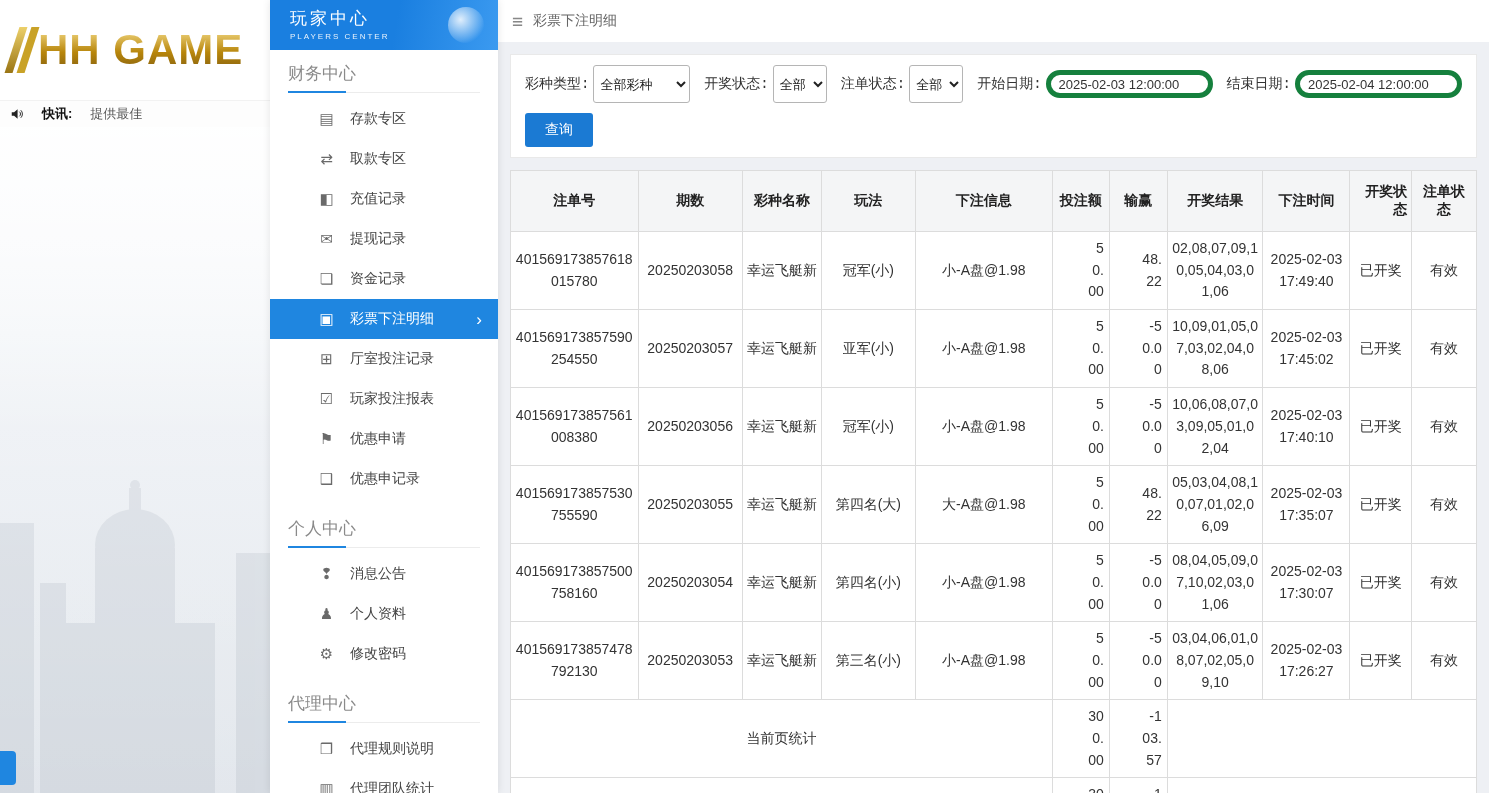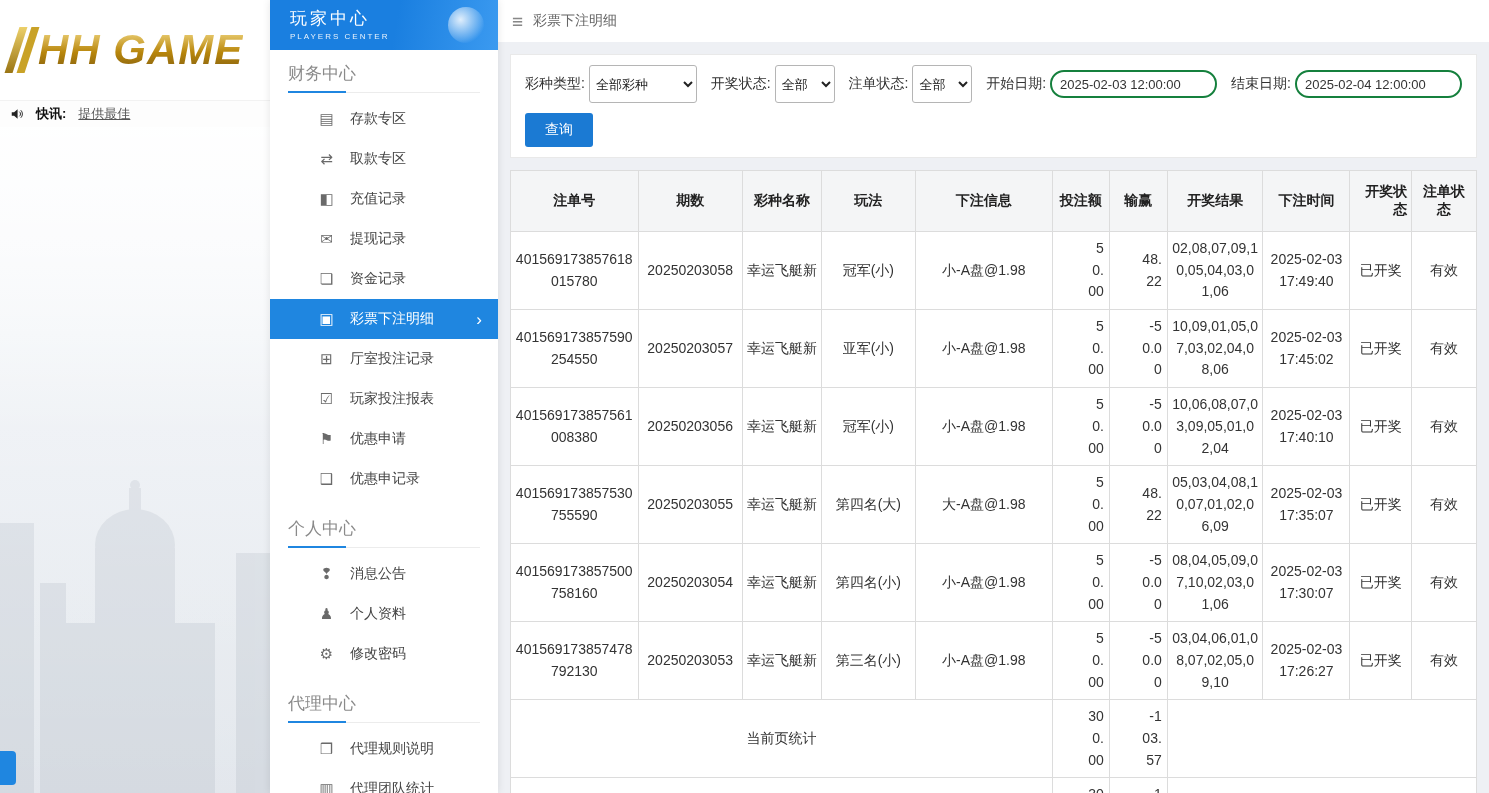--- a/index.html
+++ b/index.html
@@ -6,27 +6,27 @@
   html, body { width: 1489px; height: 793px; overflow: hidden; }
   body {
     font-family: "Liberation Sans", "DejaVu Sans", sans-serif;
     display: flex; background: #eef0f4; font-size: 14px; color: #333;
   }
 
   
   .left-panel { position: relative; width: 270px; flex: 0 0 270px; height: 100%; background: #fff; overflow: hidden; }
   .logo-area { height: 100px; display: flex; align-items: center; padding-left: 8px; background: #fff; }
   .logo-bars { display: inline-block; width: 8px; height: 46px; background: linear-gradient(180deg,#ecd06a,#9a7514); transform: skewX(-18deg); margin: 0 18px 0 4px; box-shadow: 12px 0 0 #c9a227; }
-  .logo-text { font-size: 42px; font-weight: bold; font-style: italic; letter-spacing: 1px; white-space: nowrap; color: #c9a227; }
+  .logo-text { font-size: 42px; font-weight: bold; letter-spacing: 1px; white-space: nowrap; color: #c9a227; }
   @supports (-webkit-background-clip: text) {
     .logo-text { background: linear-gradient(180deg,#eed27a 10%,#b8860b 55%,#8a6410 90%); -webkit-background-clip: text; background-clip: text; color: transparent; }
   }
-  .ticker { height: 27px; display: flex; align-items: center; gap: 12px; padding: 0 10px; background: #fdfdfd; border-top: 1px solid #f2f2f2; white-space: nowrap; overflow: hidden; }
+  .ticker { height: 27px; display: flex; align-items: center; gap: 18px; padding: 0 10px; background: #fdfdfd; border-top: 1px solid #f2f2f2; white-space: nowrap; overflow: hidden; }
   .ticker-label { font-weight: bold; color: #111; font-size: 13px; }
-  .ticker-text { color: #555; font-size: 13px; text-decoration: underline; }
+  .ticker-text { color: #555; font-size: 13px; }
   .city-art { position: absolute; top: 127px; left: 0; right: 0; bottom: 0; background: linear-gradient(180deg,#f8fafc 0%,#e9edf2 45%,#dfe4ea 100%); }
   .city-art svg { position: absolute; bottom: 0; left: 0; }
   .veil { position: absolute; inset: 0; background: linear-gradient(180deg,rgba(255,255,255,.92),rgba(255,255,255,.3) 45%,rgba(255,255,255,.12)); }
   .floating-widget { position: absolute; left: 0; bottom: 8px; width: 16px; height: 34px; background: #1f86e0; border-radius: 0 4px 4px 0; cursor: pointer; }
 
   
   .sidebar { width: 228px; flex: 0 0 228px; height: 100%; background: #fff; overflow: hidden; box-shadow: 0 0 8px rgba(0,0,0,.10); position: relative; z-index: 2; }
   .sidebar-header { height: 50px; background: linear-gradient(100deg,#1a7fe0 55%,#3b9af0); color: #fff; padding: 7px 0 0 20px; position: relative; overflow: hidden; }
   .sh-title { font-size: 17px; font-weight: normal; letter-spacing: 3px; }
   .sh-sub { font-size: 8px; letter-spacing: 2px; opacity: .9; margin-top: 2px; }
@@ -42,26 +42,26 @@
   .mi-chevron { position: absolute; right: 16px; font-size: 17px; color: #fff; line-height: 1; }
 
   
   .main { flex: 1; display: flex; flex-direction: column; height: 100%; overflow: hidden; }
   .topbar { height: 42px; flex: 0 0 42px; background: #fff; display: flex; align-items: center; gap: 10px; padding: 0 14px; color: #666; }
   .menu-toggle-icon { font-size: 19px; color: #888; cursor: pointer; line-height: 1; }
   .page-title { font-size: 14px; color: #666; }
 
   .filter-panel { margin: 12px 12px 0; background: #fff; border: 1px solid #e9e9e9; padding: 10px 14px; }
   .filter-row { display: flex; align-items: center; }
-  .filter-row label { color: #333; margin: 0 4px 0 14px; white-space: nowrap; }
+  .filter-row label { color: #333; margin: 0 4px 0 14px; white-space: nowrap; font-family: Liberation Mono, monospace; }
   .filter-row label:first-child { margin-left: 0; }
   select { height: 38px; border: 1px solid #b5b5b5; border-radius: 3px; background: #fff; font-size: 13px; color: #222; padding: 0 2px; font-family: inherit; }
   .sel-lottery { width: 112px; }
   .sel-small { width: 62px; }
-  .date-input { height: 28px; width: 167px; border: 2px solid #15803d; border-radius: 14px; padding: 0 8px; font-size: 13px; color: #333; font-family: inherit; }
+  .date-input { height: 28px; width: 167px; border: 5px solid #15803d; border-radius: 14px; padding: 0 8px; font-size: 13px; color: #333; font-family: inherit; }
   .btn-row { margin-top: 10px; }
   .search-btn { background: #1b7ad3; color: #fff; border: none; border-radius: 3px; padding: 8px 20px; font-size: 14px; cursor: pointer; font-family: inherit; }
 
   .table-panel { margin: 12px 12px 0; background: #fff; }
   table { width: 100%; border-collapse: collapse; table-layout: fixed; text-align: center; font-size: 14px; color: #333; }
   th { background: #f4f5f6; border: 1px solid #dcdcdc; padding: 12px 4px; font-weight: bold; color: #222; }
   td { border: 1px solid #dcdcdc; padding: 6px 4px; word-break: break-all; line-height: 1.55; vertical-align: middle; }
   td:nth-child(9) { word-break: normal; }
   tr.data-row { height: 76px; }
   tr.summary-row { height: 38px; }

